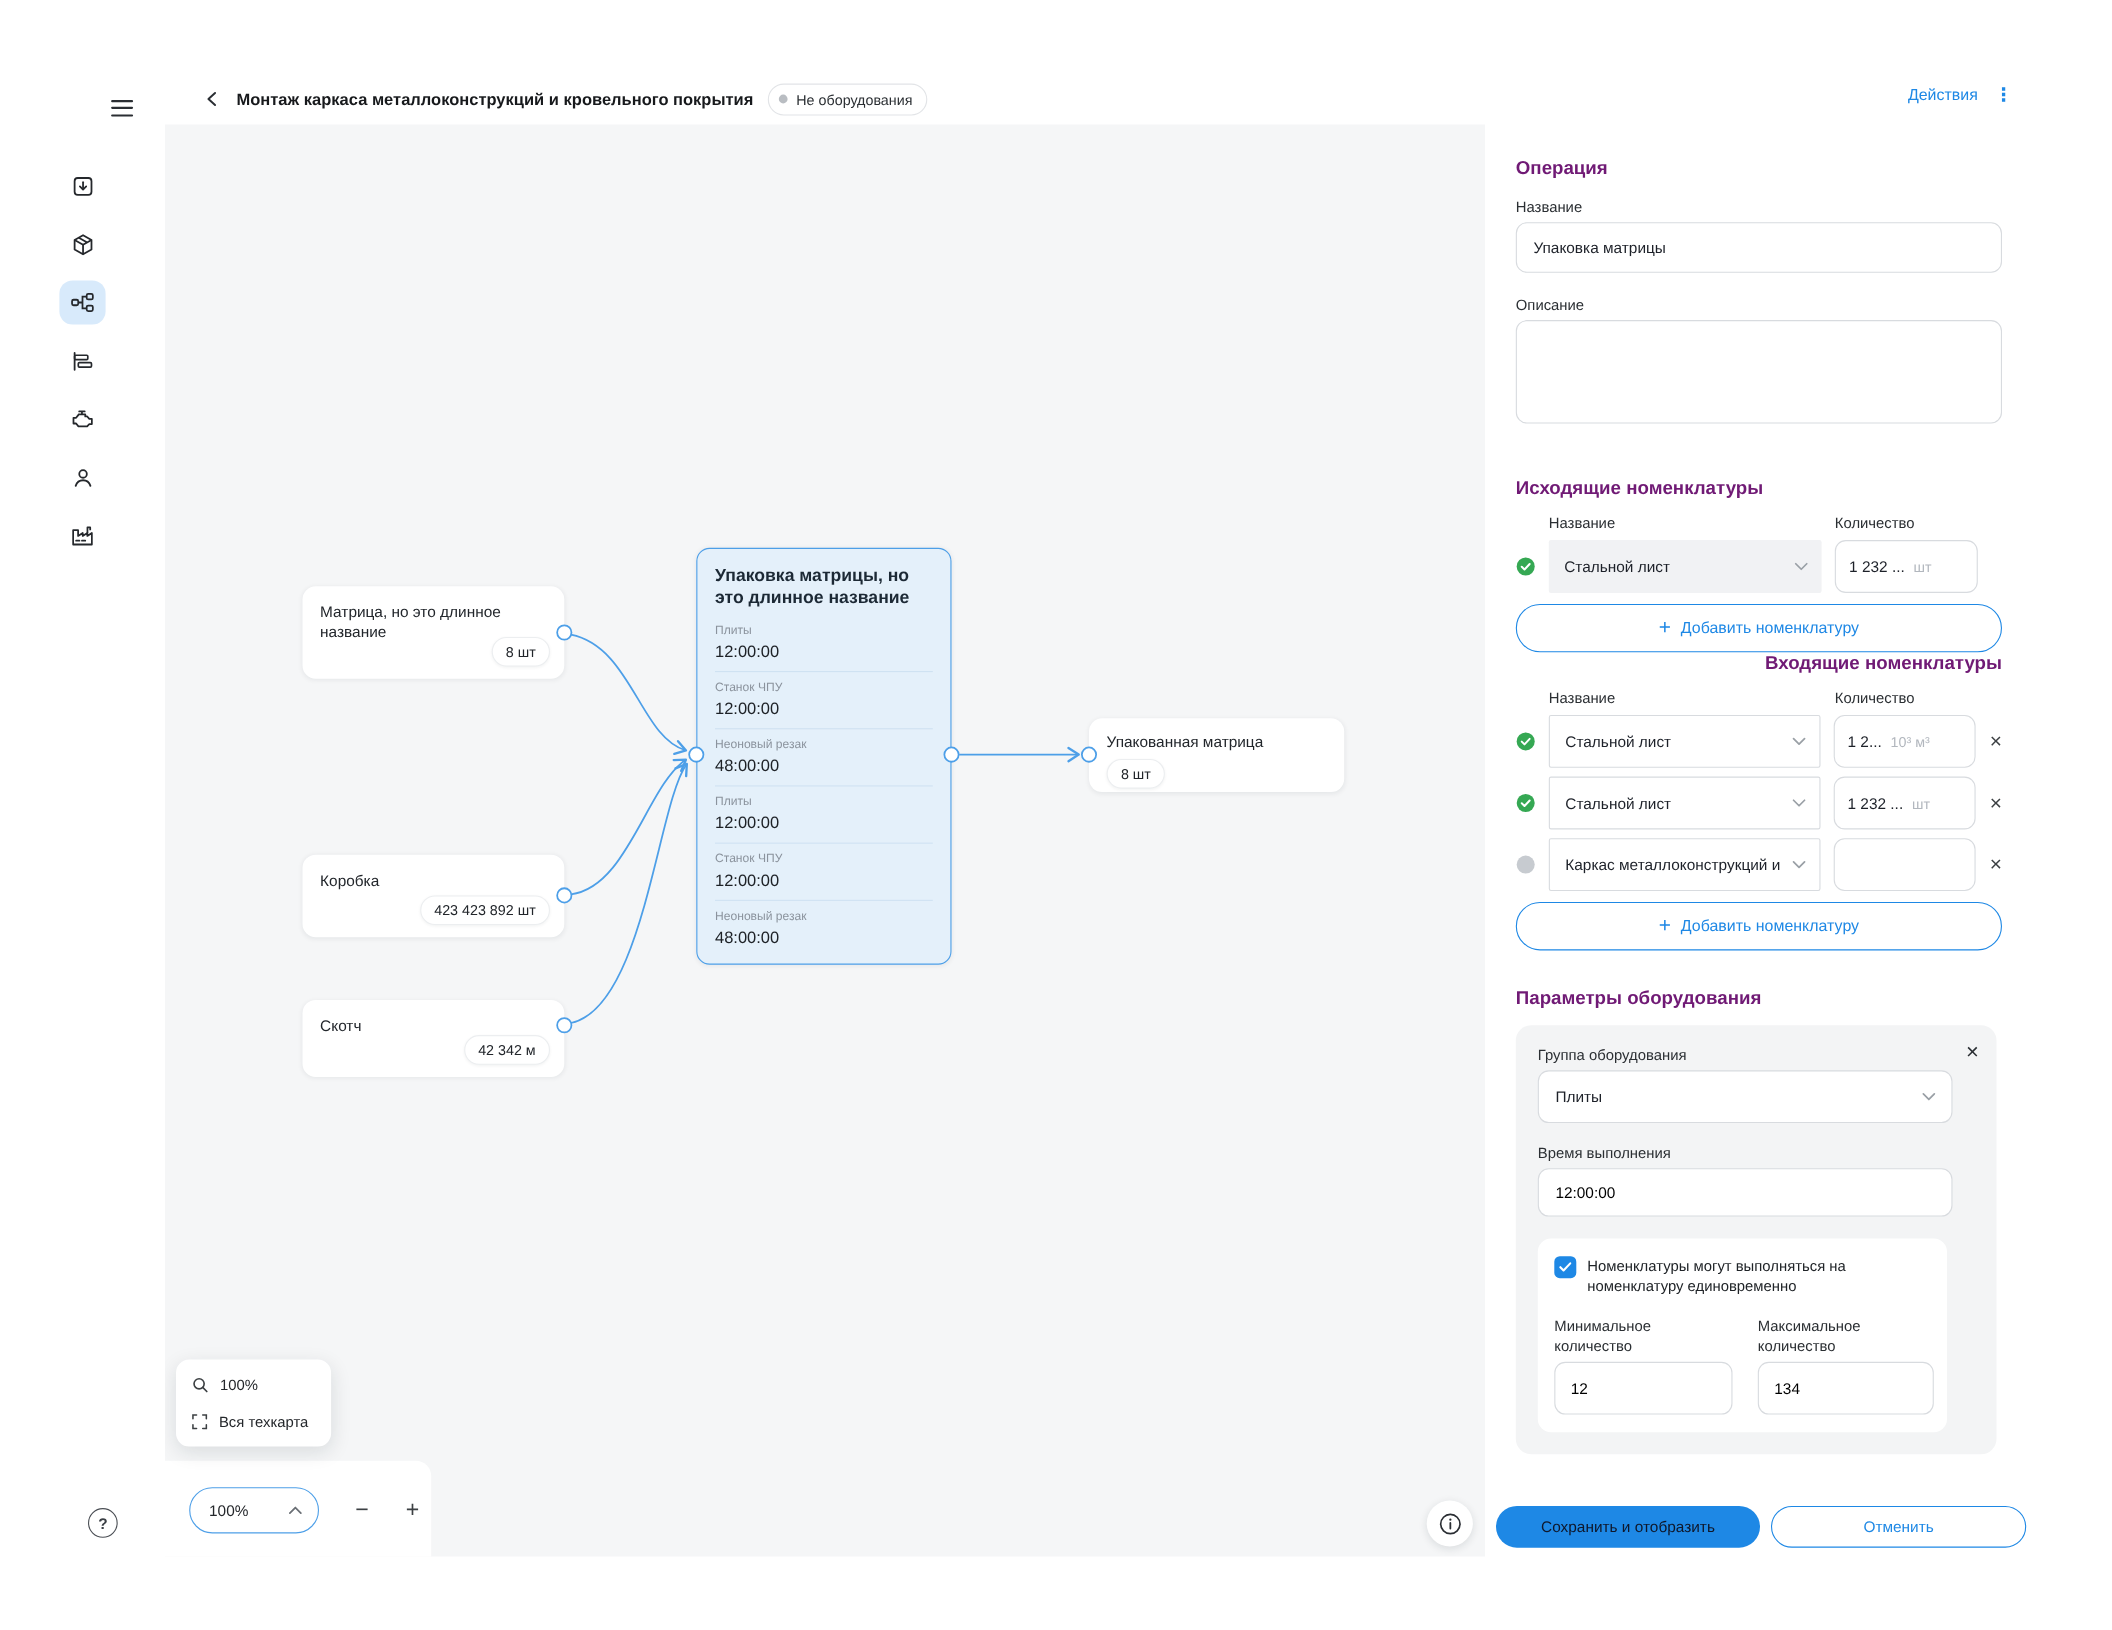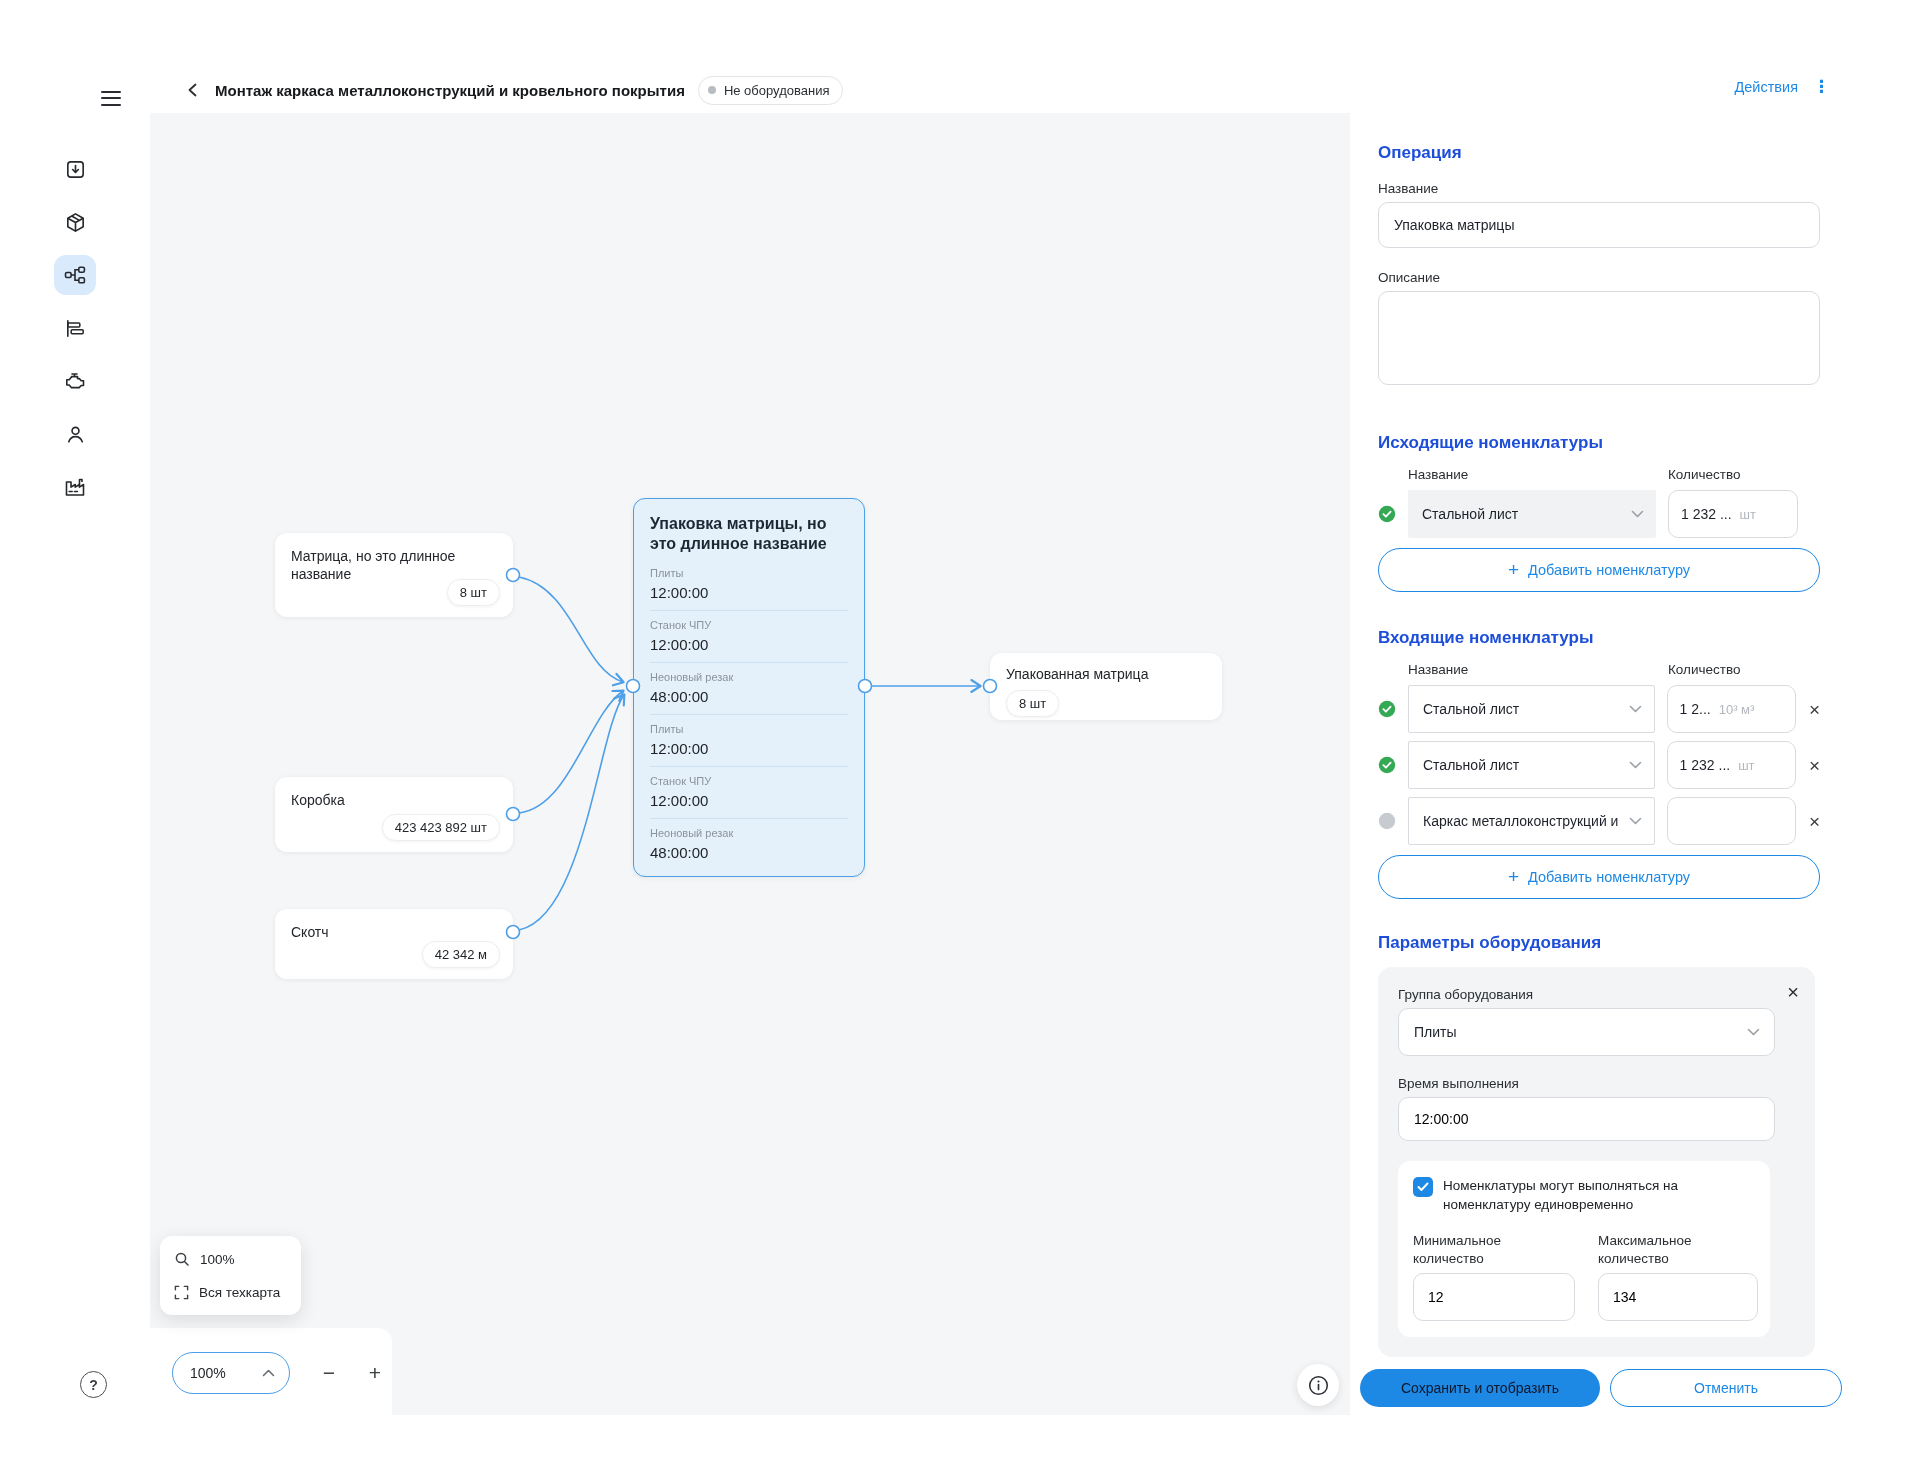--- a/index.html
+++ b/index.html
@@ -60,21 +60,21 @@
     padding:0 14px 0 17px; font-size:14px; color:#24272b; cursor:pointer; z-index:9; }
   .mini-btn { position:absolute; top:1247px; width:26px; height:26px; display:flex; align-items:center; justify-content:center;
     font-size:21px; color:#3c4043; cursor:pointer; z-index:9; font-weight:400; }
   .info-btn { position:absolute; left:1147px; top:1251px; width:42px; height:42px; background:#fff; border-radius:50%;
     box-shadow:0 2px 8px rgba(20,30,40,.12); display:flex; align-items:center; justify-content:center; cursor:pointer; z-index:9; }
 
   
   .panel { position:absolute; left:1350px; top:113px; width:570px; height:1302px; background:#fff; z-index:10;
     display:flex; flex-direction:column; }
   .panel-scroll { flex:1; overflow:hidden; padding:30px 100px 0 28px; }
-  .sec-title { font-size:17px; font-weight:700; color:#1d4ed8; }
+  .sec-title { font-size:17px; font-weight:700; color:#701a75; }
   .f-label { font-size:13.5px; color:#2b2f33; margin-bottom:6px; }
   .text-input { width:442px; height:46px; border:1px solid #d8dbdf; border-radius:10px; padding:0 15px;
     font-size:14px; color:#1d2129; background:#fff; font-family:inherit; outline:none; }
   .text-area { width:442px; height:94px; border:1px solid #d8dbdf; border-radius:10px; padding:12px 15px;
     font-size:14px; background:#fff; resize:none; font-family:inherit; outline:none; }
   .cols-head { display:flex; margin:14px 0 8px; font-size:13.5px; color:#2b2f33; }
   .cols-head .c1 { margin-left:30px; width:260px; }
   .nom-row { display:flex; align-items:center; margin-top:8px; }
   .st-ic { width:18px; height:18px; margin-right:12px; flex:0 0 auto; }
   .sel { height:48px; width:248px; border-radius:2px; display:flex; align-items:center; justify-content:space-between;
@@ -328,21 +328,21 @@
       <div class="qty-box">
         <span class="qv">1 232 ...</span>
         <span class="qu">шт</span>
       </div>
     </div>
     <div class="add-btn">
       <span class="plus">+</span>
       <span>Добавить номенклатуру</span>
     </div>
 
-    <div class="sec-title" style="margin-top:36px;">Входящие номенклатуры</div>
+    <div class="sec-title" style="text-align:right;">Входящие номенклатуры</div>
     <div class="cols-head">
       <div class="c1">Название</div>
       <div>Количество</div>
     </div>
 
     <div class="nom-row">
       <svg class="st-ic" viewBox="0 0 18 18">
         <circle cx="9" cy="9" r="8.2" fill="#35a853"></circle>
         <polyline points="5.4,9.2 7.9,11.7 12.6,6.7" fill="none" stroke="#fff" stroke-width="1.8" stroke-linecap="round" stroke-linejoin="round"></polyline>
       </svg>

